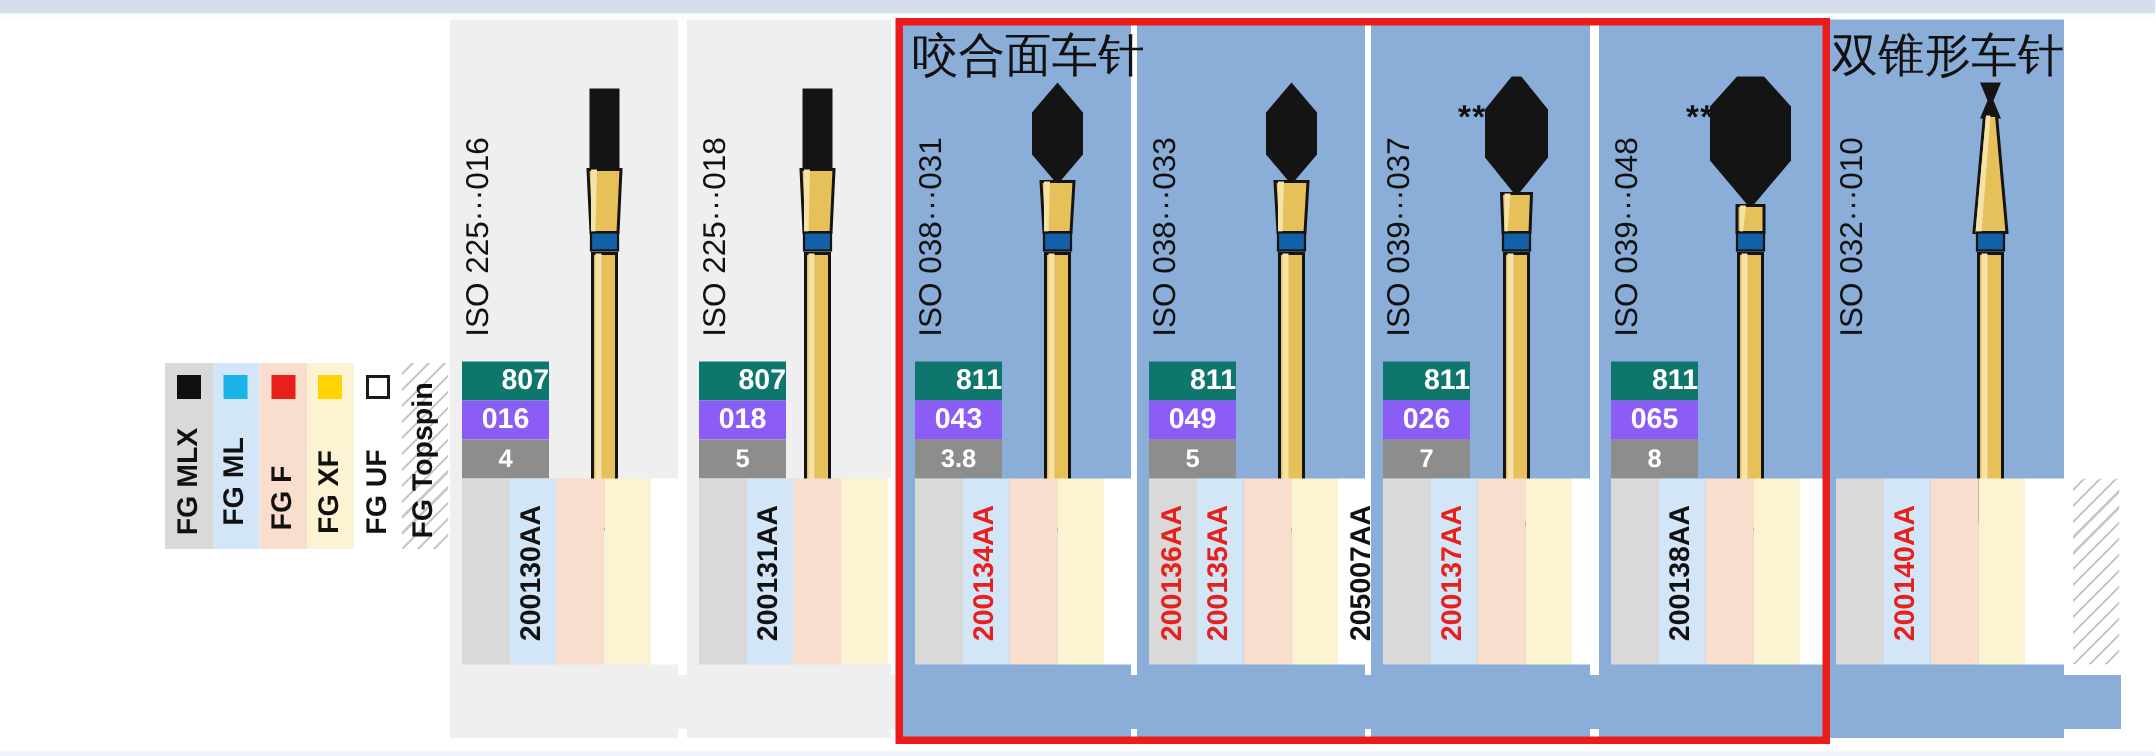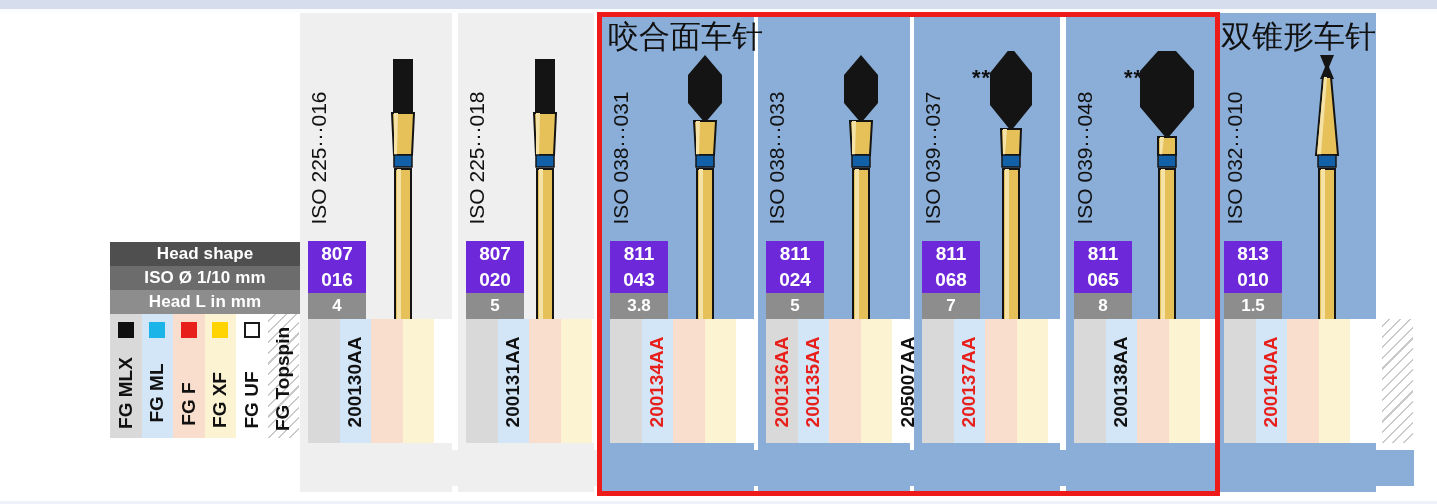--- a/index.html
+++ b/index.html
@@ -107,22 +107,22 @@
     font-size:22px; font-weight:bold; color:#111; letter-spacing:1px;
   }
 
   .codes {
     position:absolute; left:8px; top:228px; width:58px;
   }
   .codes .cbox {
     height:26px; line-height:26px; text-align:center;
     color:#fff; font-weight:bold; font-size:19px;
   }
-  .codes .c1 { background:#6d28d9; }
-  .codes .c2 { background:#6d28d9; }
+  .codes .c1 { background:#0f766e;text-align:right; }
+  .codes .c2 { background:#8b5cf6; }
   .codes .c3 { background:#8d8d8d; font-size:17px; }
 
   .bands {
     position:absolute; left:8px; top:306px;
     width:190px; height:124px; display:flex;
   }
   .artnum {
     position:absolute; left:50%; bottom:5px;
     transform-origin:center;
     transform: translateX(-50%) rotate(-90deg);
@@ -159,25 +159,20 @@
 </style>
 </head>
 <body>
 
 <div id="page">
 
   <div class="top-strip"></div>
   <div class="top-strip-2"></div>
 
   <div class="legend">
-    <div class="legend-head">
-      <div class="lh d1">Head shape</div>
-      <div class="lh d2">ISO Ø 1/10 mm</div>
-      <div class="lh d3">Head L in mm</div>
-    </div>
     <div class="legend-bands">
       <div class="band b-mlx">
         <div class="swatch s-black"></div>
         <div class="band-label">FG MLX</div>
       </div>
       <div class="band b-ml">
         <div class="swatch s-cyan"></div>
         <div class="band-label">FG ML</div>
       </div>
       <div class="band b-f">
@@ -238,21 +233,21 @@
           <div class="bur" style="left: 52px; top: 38px;"><svg width="70" height="310" viewBox="0 0 70 310" xmlns="http://www.w3.org/2000/svg">
       <path d="M25 8 L45 8 L45 62 L25 62 Z" fill="#141414"></path>
       <path d="M24 62 L46 62 L44 104 L26 104 Z" fill="#e6c15a" stroke="#141414" stroke-width="2"></path>
       <path d="M26 62 L30 62 L29 104 L26 104 Z" fill="#f5e2a6"></path>
     <path d="M27 118 L27 290 Q27 302 35 302 Q43 302 43 290 L43 118 Z" fill="#e6c15a" stroke="#141414" stroke-width="2"></path>
     <path d="M29 118 L29 290 Q29 298 33 299 L33 118 Z" fill="#f5e2a6"></path>
     <rect x="26" y="104" width="18" height="12" fill="#1261a8" stroke="#141414" stroke-width="1.5"></rect>
             </svg></div>
           <div class="codes">
             <div class="cbox c1">807</div>
-            <div class="cbox c2">020</div>
+            <div class="cbox c2">018</div>
             <div class="cbox c3">5</div>
           </div>
           <div class="bands">
             <div class="band b-mlx"></div>
             <div class="band b-ml">
               <div class="artnum">200131AA</div>
             </div>
             <div class="band b-f"></div>
             <div class="band b-xf"></div>
             <div class="band b-uf"></div>
@@ -300,21 +295,21 @@
           <div class="bur" style="left: 68px; top: 38px;"><svg width="70" height="310" viewBox="0 0 70 310" xmlns="http://www.w3.org/2000/svg">
       <path d="M35 4 L52 24 L52 52 L35 72 L18 52 L18 24 Z" fill="#141414"></path>
       <path d="M24 70 L46 70 L44 104 L26 104 Z" fill="#e6c15a" stroke="#141414" stroke-width="2"></path>
       <path d="M26 70 L30 70 L29 104 L26 104 Z" fill="#f5e2a6"></path>
     <path d="M27 118 L27 290 Q27 302 35 302 Q43 302 43 290 L43 118 Z" fill="#e6c15a" stroke="#141414" stroke-width="2"></path>
     <path d="M29 118 L29 290 Q29 298 33 299 L33 118 Z" fill="#f5e2a6"></path>
     <rect x="26" y="104" width="18" height="12" fill="#1261a8" stroke="#141414" stroke-width="1.5"></rect>
             </svg></div>
           <div class="codes">
             <div class="cbox c1">811</div>
-            <div class="cbox c2">024</div>
+            <div class="cbox c2">049</div>
             <div class="cbox c3">5</div>
           </div>
           <div class="bands">
             <div class="band b-mlx">
               <div class="artnum red">200136AA</div>
             </div>
             <div class="band b-ml">
               <div class="artnum red">200135AA</div>
             </div>
             <div class="band b-f"></div>
@@ -336,21 +331,21 @@
           <div class="bur" style="left: 62px; top: 38px;"><svg width="70" height="310" viewBox="0 0 70 310" xmlns="http://www.w3.org/2000/svg">
       <path d="M35 -4 L56 22 L56 54 L35 80 L14 54 L14 22 Z" fill="#141414"></path>
       <path d="M25 78 L45 78 L44 104 L26 104 Z" fill="#e6c15a" stroke="#141414" stroke-width="2"></path>
       <path d="M27 78 L31 78 L29 104 L27 104 Z" fill="#f5e2a6"></path>
     <path d="M27 118 L27 290 Q27 302 35 302 Q43 302 43 290 L43 118 Z" fill="#e6c15a" stroke="#141414" stroke-width="2"></path>
     <path d="M29 118 L29 290 Q29 298 33 299 L33 118 Z" fill="#f5e2a6"></path>
     <rect x="26" y="104" width="18" height="12" fill="#1261a8" stroke="#141414" stroke-width="1.5"></rect>
             </svg></div>
           <div class="codes">
             <div class="cbox c1">811</div>
-            <div class="cbox c2">068</div>
+            <div class="cbox c2">026</div>
             <div class="cbox c3">7</div>
           </div>
           <div class="bands">
             <div class="band b-mlx"></div>
             <div class="band b-ml">
               <div class="artnum red">200137AA</div>
             </div>
             <div class="band b-f"></div>
             <div class="band b-xf"></div>
             <div class="band b-uf"></div>
@@ -397,25 +392,20 @@
             <span>ISO 032···010</span>
           </div>
           <div class="bur" style="left: 76px; top: 38px;"><svg width="70" height="310" viewBox="0 0 70 310" xmlns="http://www.w3.org/2000/svg">
       <path d="M28 4 L42 4 L37 16 L42 28 L28 28 L33 16 Z" fill="#141414"></path>
       <path d="M31 26 L39 26 L46 104 L24 104 Z" fill="#e6c15a" stroke="#141414" stroke-width="2"></path>
       <path d="M32 26 L35 26 L29 104 L25 104 Z" fill="#f5e2a6"></path>
     <path d="M27 118 L27 290 Q27 302 35 302 Q43 302 43 290 L43 118 Z" fill="#e6c15a" stroke="#141414" stroke-width="2"></path>
     <path d="M29 118 L29 290 Q29 298 33 299 L33 118 Z" fill="#f5e2a6"></path>
     <rect x="26" y="104" width="18" height="12" fill="#1261a8" stroke="#141414" stroke-width="1.5"></rect>
             </svg></div>
-          <div class="codes">
-            <div class="cbox c1">813</div>
-            <div class="cbox c2">010</div>
-            <div class="cbox c3">1.5</div>
-          </div>
           <div class="bands">
             <div class="band b-mlx"></div>
             <div class="band b-ml">
               <div class="artnum red">200140AA</div>
             </div>
             <div class="band b-f"></div>
             <div class="band b-xf"></div>
             <div class="band b-uf"></div>
             <div class="band b-top"></div>
           </div>

